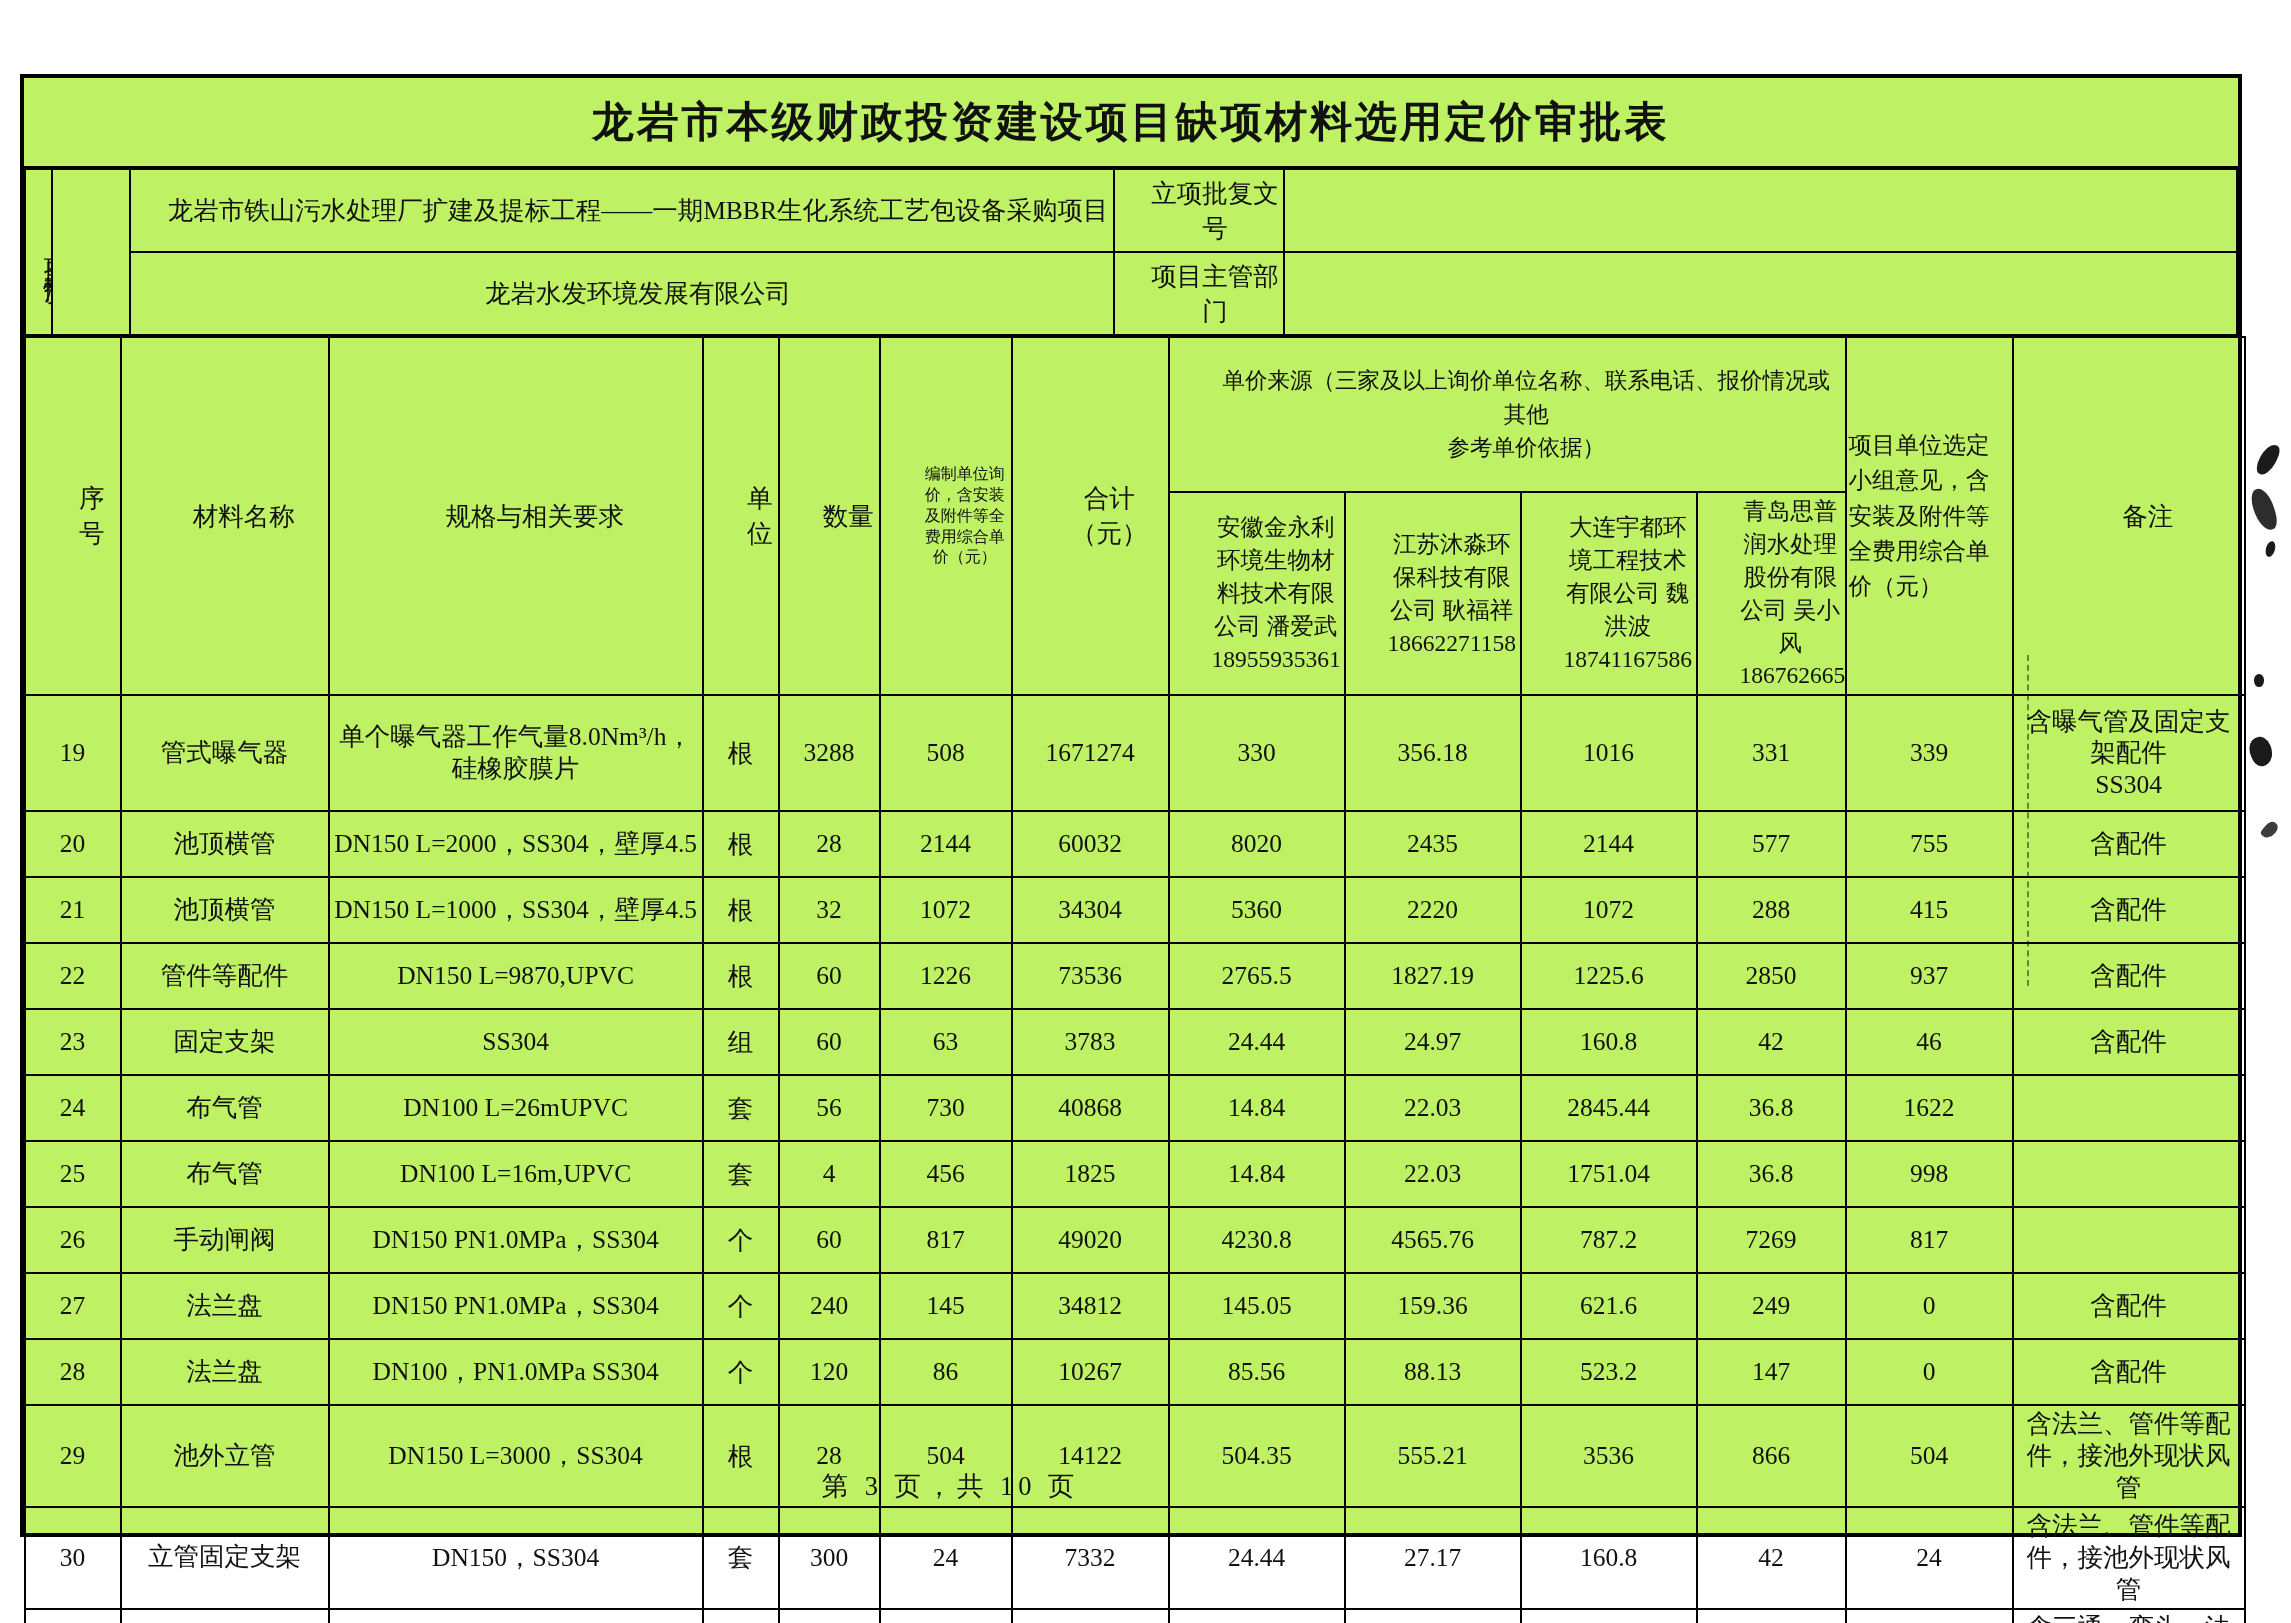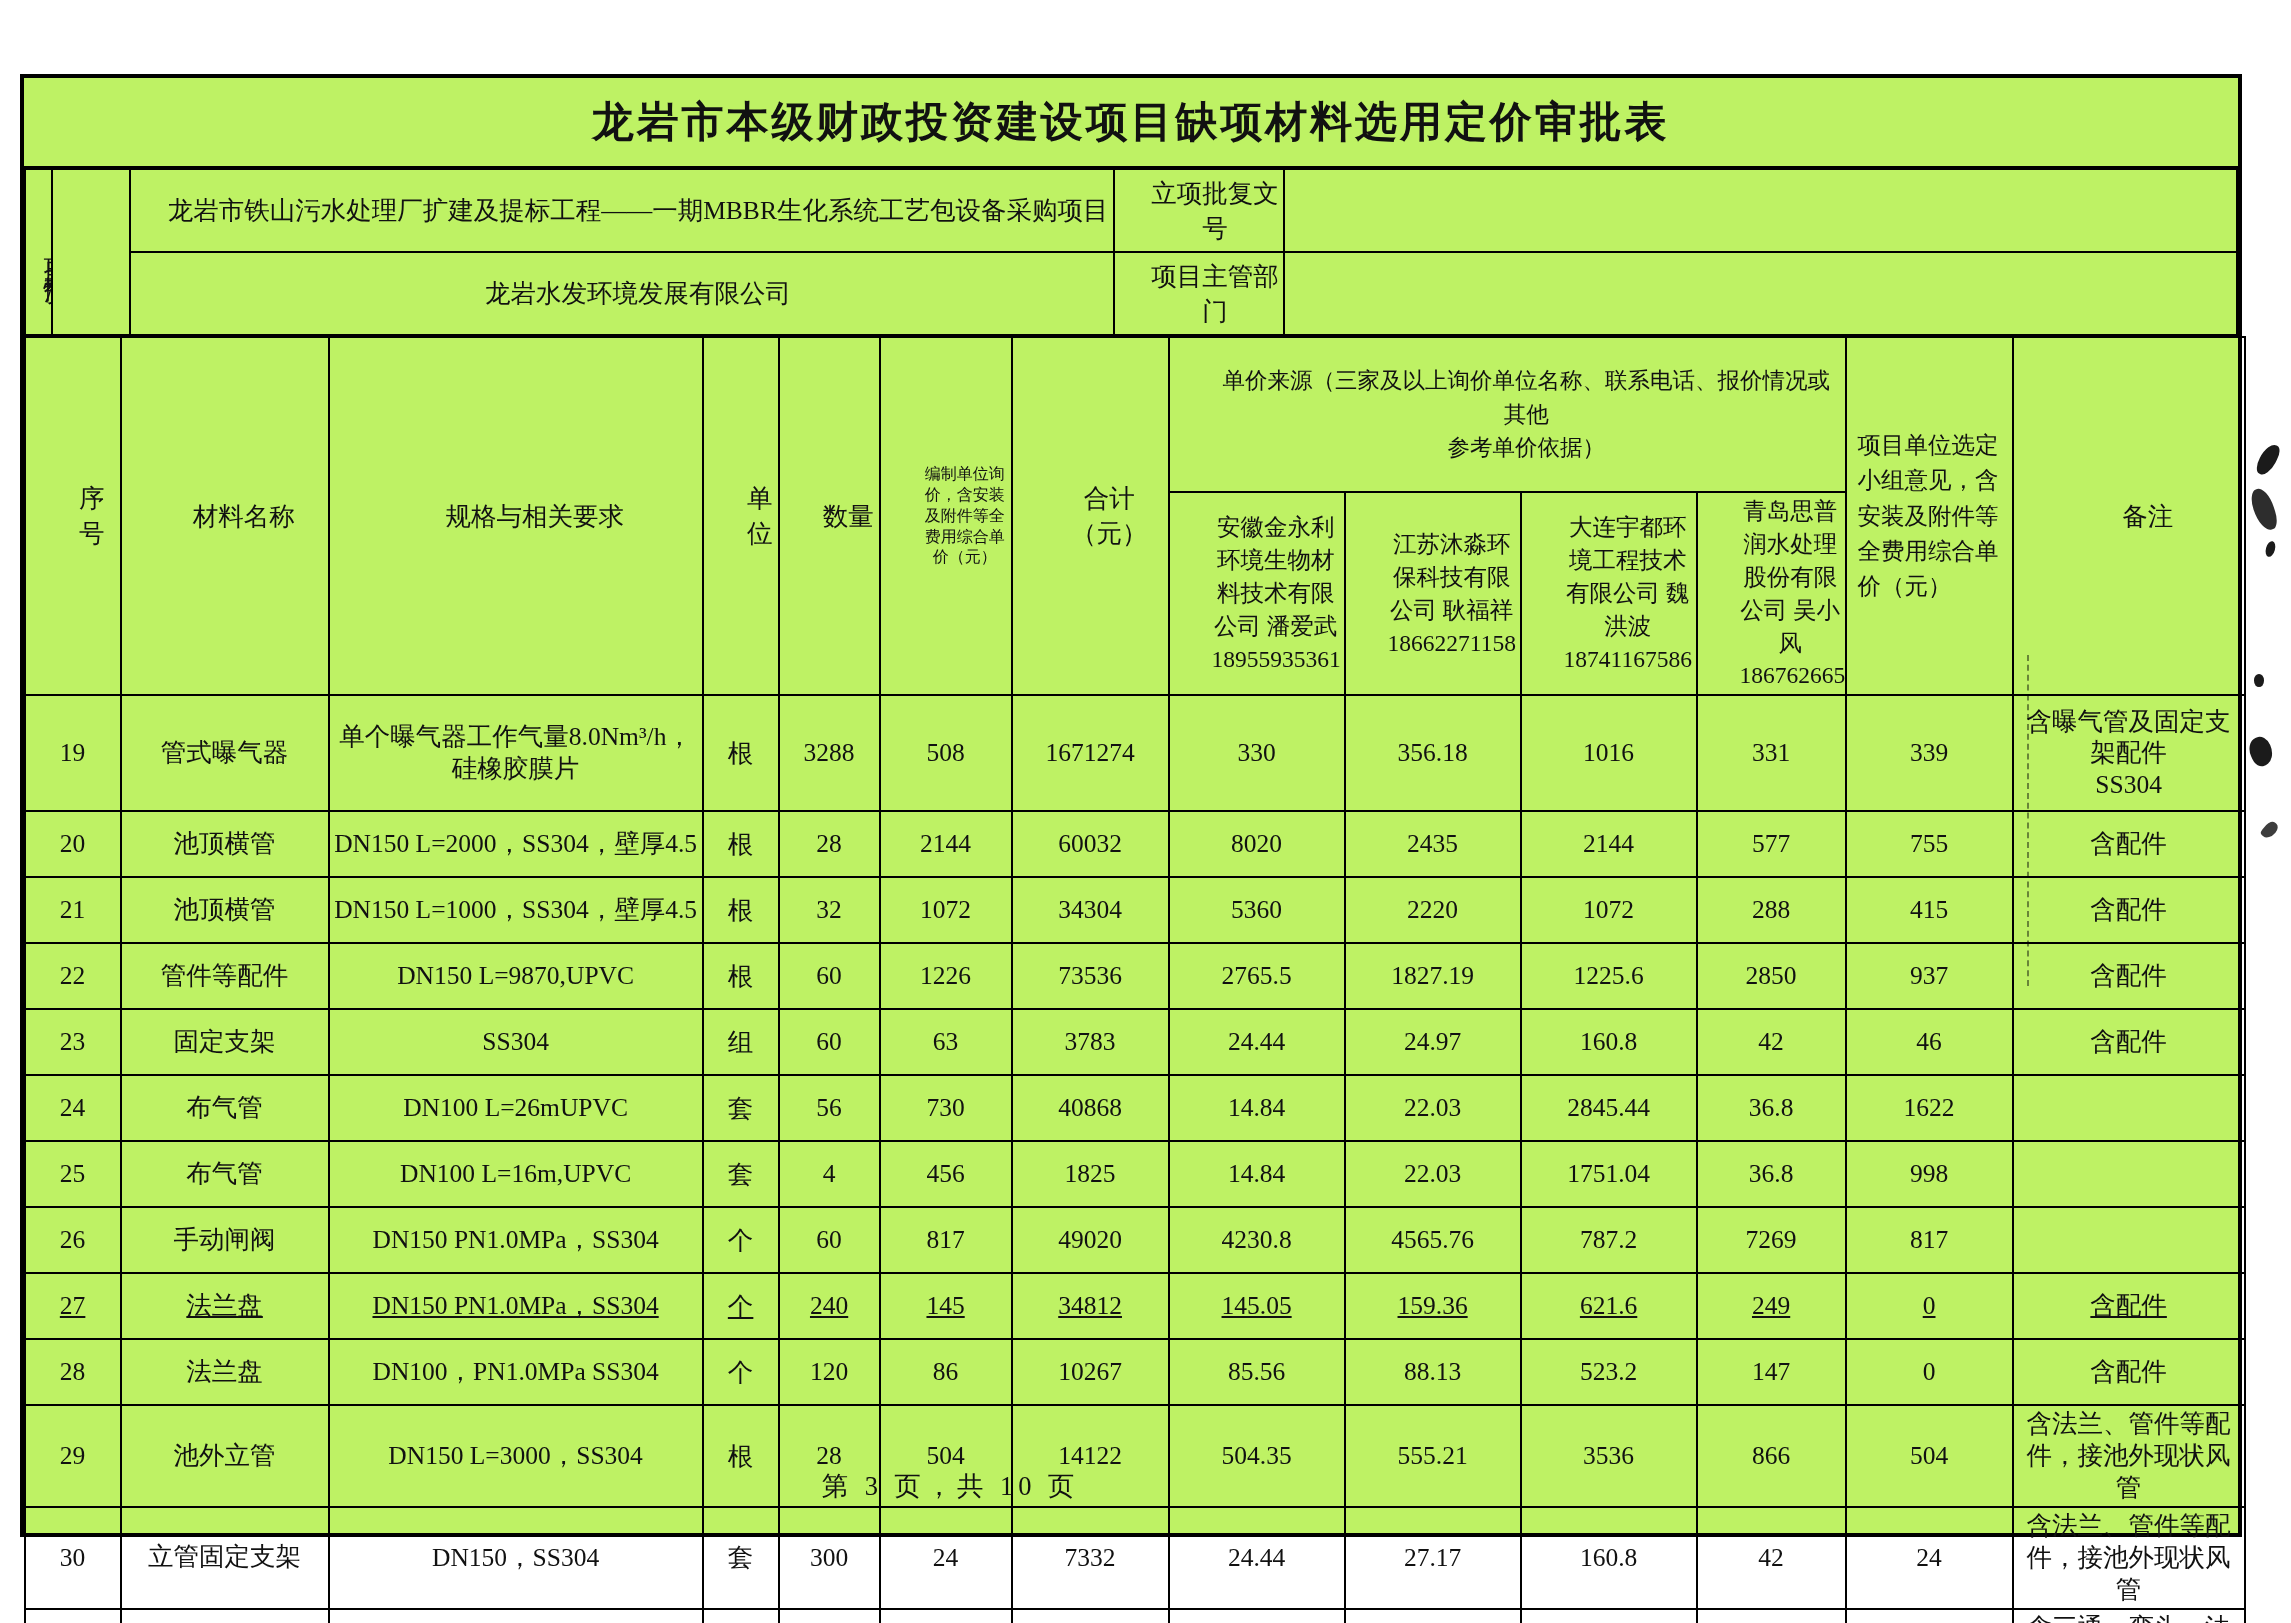--- a/index.html
+++ b/index.html
@@ -32,21 +32,21 @@
   .v-label{
     writing-mode:vertical-rl;text-orientation:upright;
     font-size:20.6px;letter-spacing:4.9px;padding:2px 0;line-height:1;
   }
   
   .main-table th{font-size:25.5px;padding-left:42px;}
   .main-table td{font-size:25.5px;}
   .main-table .h-inquiry{font-size:16px;line-height:1.3;}
   .main-table .h-group{font-size:22.5px;line-height:1.5;}
   .main-table .h-vendor{font-size:23.5px;line-height:1.4;}
-  .main-table .h-selected{font-size:23.5px;line-height:1.5;text-align:left;padding-left:11px;}
+  .main-table .h-selected{font-size:23.5px;line-height:1.5;text-align:left;padding-left:2px;}
   .main-table tbody tr{border-top:2.9px solid #000;}
   .c-spec,.c-remark{font-size:23.5px;line-height:1.25;}
   .c-material{font-size:24.5px;line-height:1.2;}
   .footer{
     position:absolute;top:1468px;left:686px;width:529px;
     text-align:center;font-size:26.5px;letter-spacing:4.9px;
   }
   
   .smudge{position:absolute;background:#1b1b1b;}
   .sm1{left:2260px;top:443px;width:15.7px;height:33px;border-radius:60% 40% 55% 45%;transform:rotate(28deg);}
@@ -250,21 +250,21 @@
           <td class="c-qty">60</td>
           <td class="c-inquiry-price">817</td>
           <td class="c-total">49020</td>
           <td class="c-vendor1-price">4230.8</td>
           <td class="c-vendor2-price">4565.76</td>
           <td class="c-vendor3-price">787.2</td>
           <td class="c-vendor4-price">7269</td>
           <td class="c-selected-price">817</td>
           <td class="c-remark"></td>
         </tr>
-        <tr style="height: 66px; text-decoration: underline;">
+        <tr style="height: 66px;">
           <td class="c-seq">27</td>
           <td class="c-material">法兰盘</td>
           <td class="c-spec">DN150 PN1.0MPa，SS304</td>
           <td class="c-unit">个</td>
           <td class="c-qty">240</td>
           <td class="c-inquiry-price">145</td>
           <td class="c-total">34812</td>
           <td class="c-vendor1-price">145.05</td>
           <td class="c-vendor2-price">159.36</td>
           <td class="c-vendor3-price">621.6</td>

